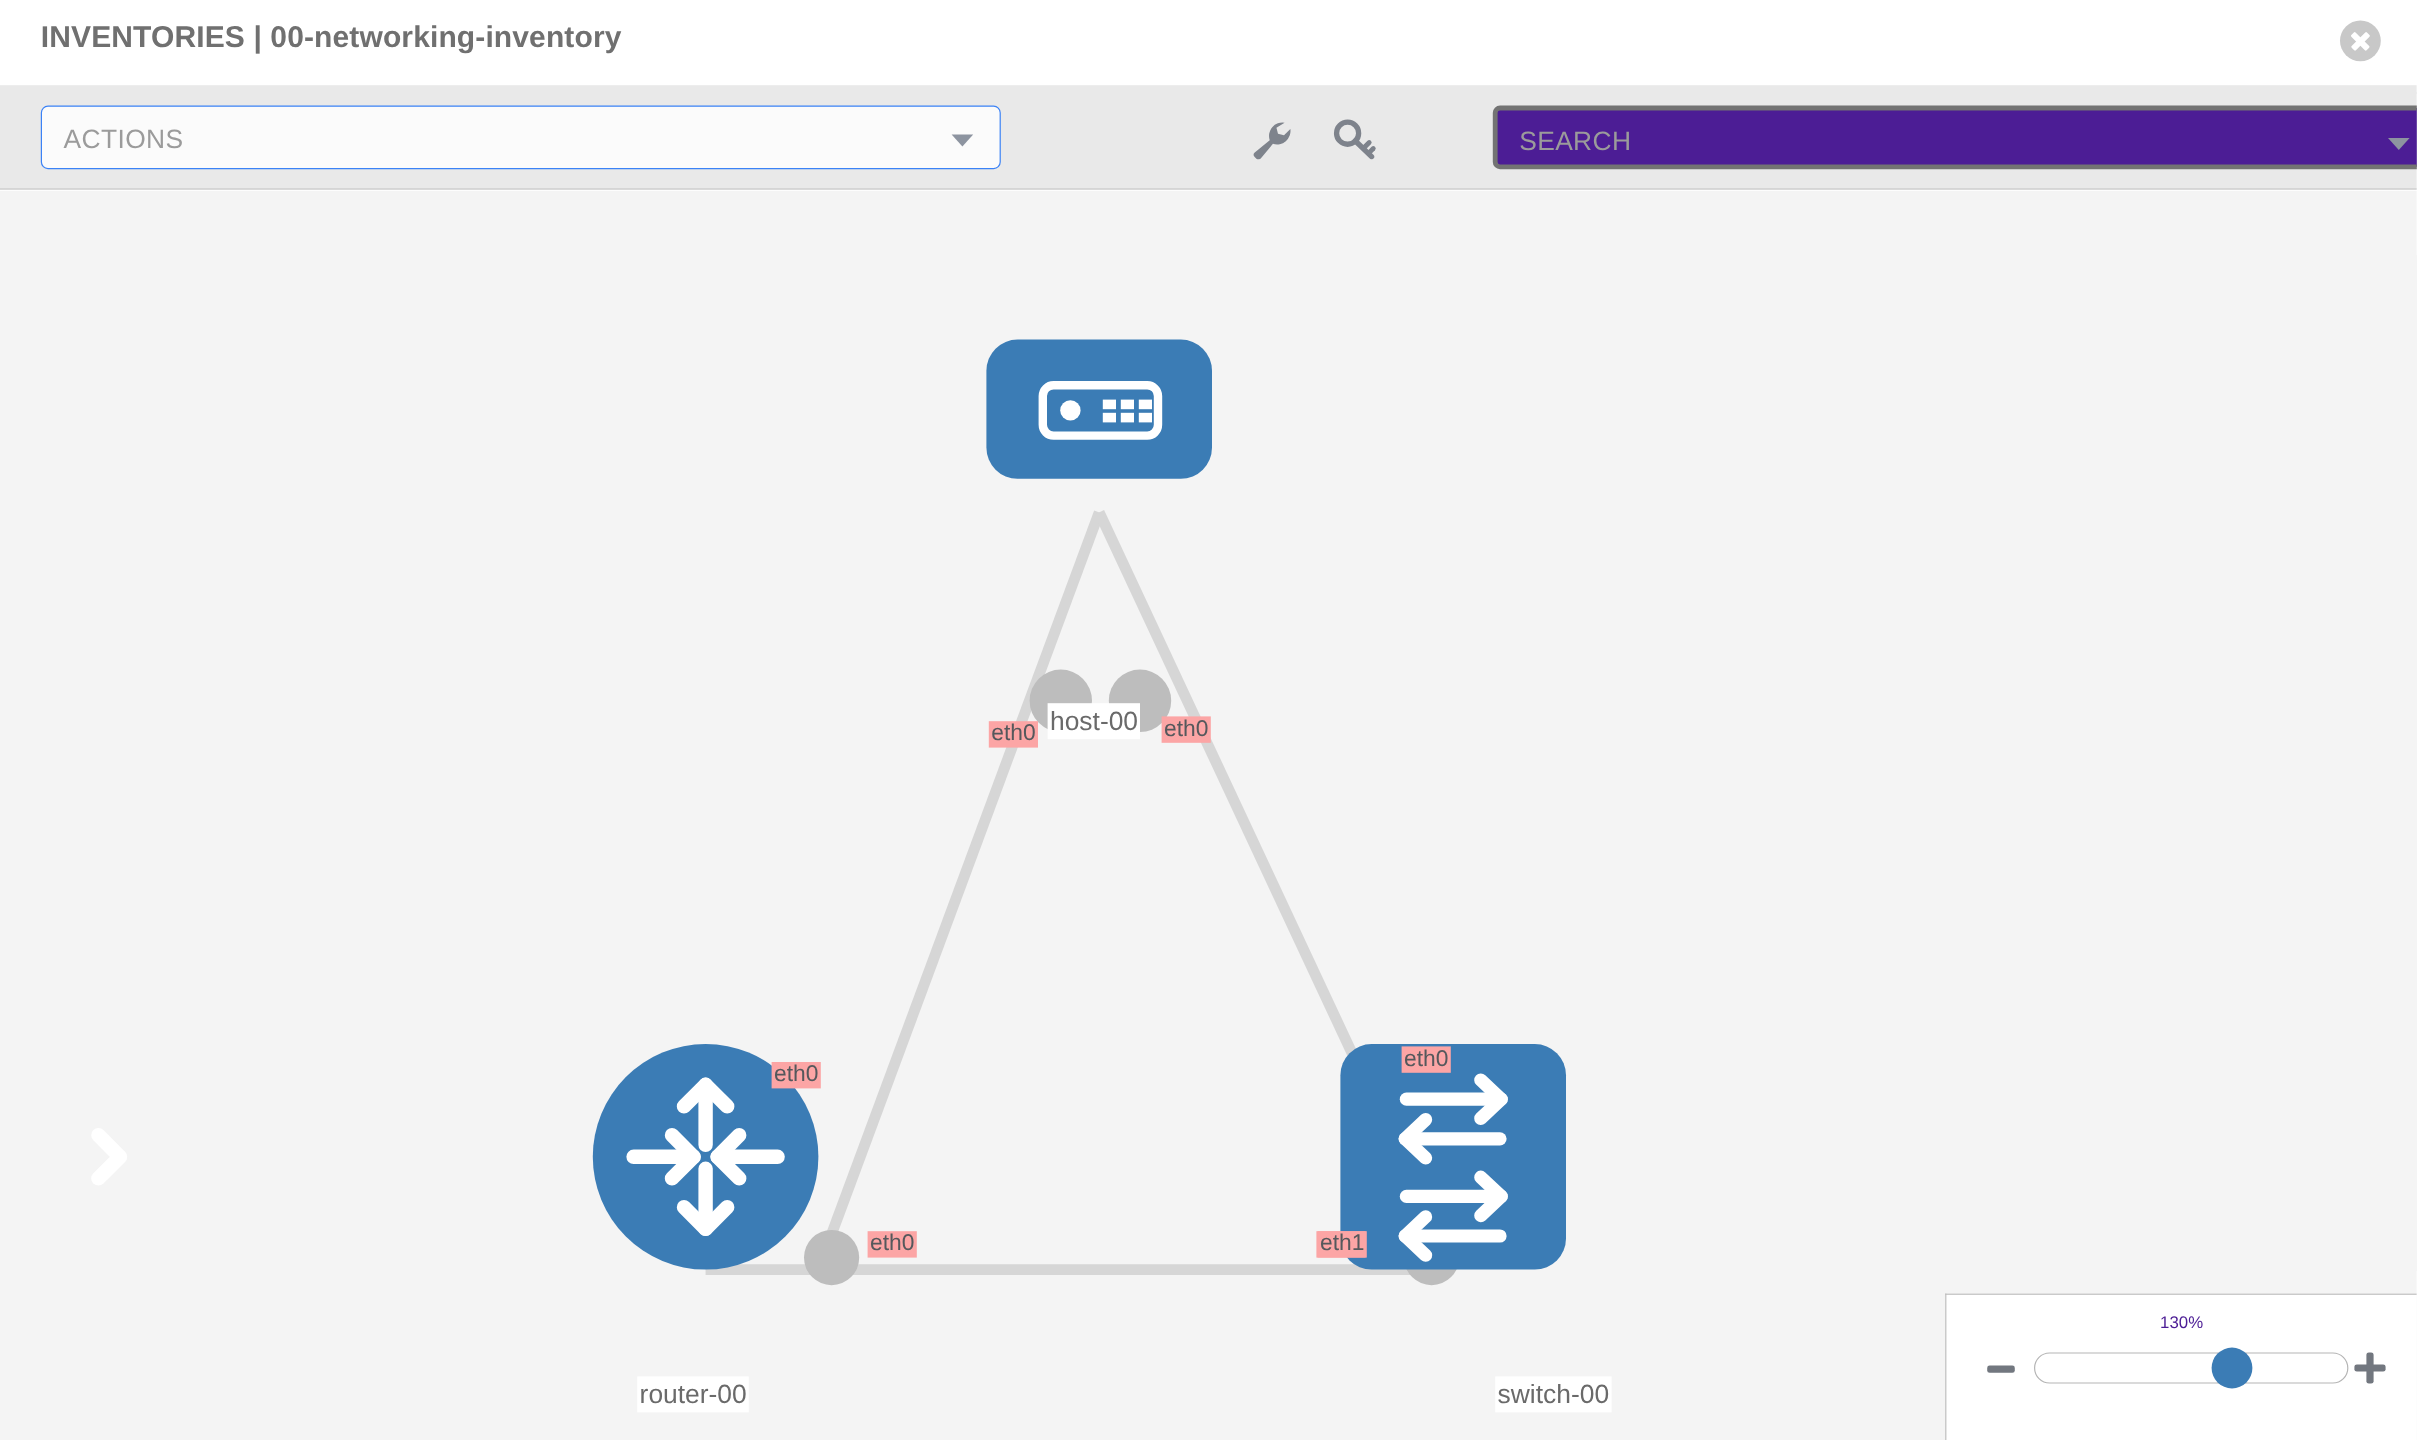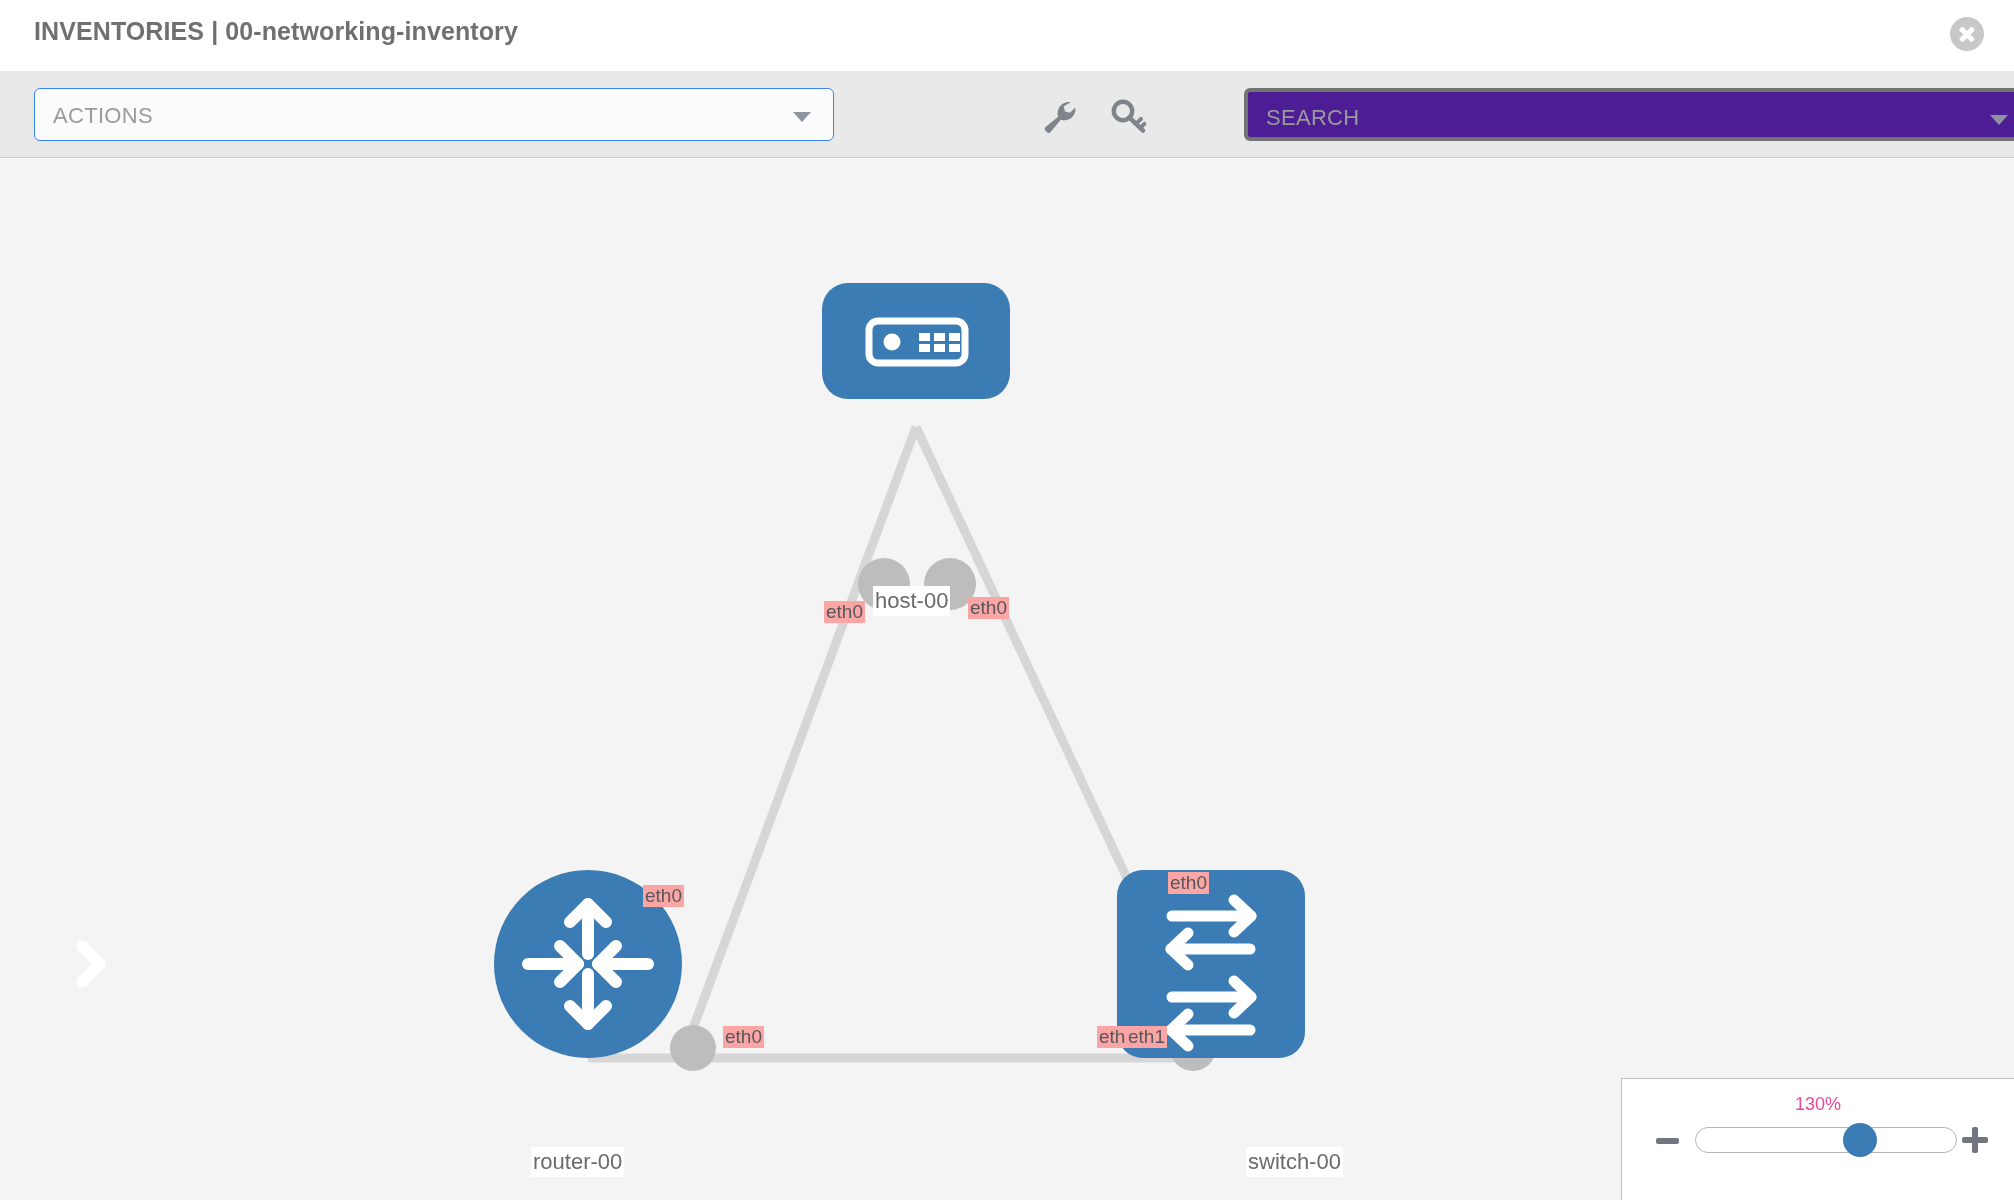--- a/index.html
+++ b/index.html
@@ -175,22 +175,22 @@
     background: #ffffff;
     border: 1px solid #bdbdbd;
     border-right: none;
     border-bottom: none;
   }
   .zoom-value {
     position: absolute;
     top: 15px;
     left: 0; right: 0;
     text-align: center;
-    font-size: 18px;
-    color: #ec4899;
+    font-size: 14px;
+    color: #4c1d95;
   }
   .zoom-minus {
     position: absolute;
     left: 34px;
     top: 59px;
     width: 23px;
     height: 6px;
     background: #72777f;
     border-radius: 2px;
     cursor: pointer;
@@ -335,21 +335,21 @@
         </g>
       </g>
     </svg>
 
     <div class="edge-label" style="left:824px;  top:442px;">eth0</div>
     <div class="edge-label" style="left:968px;  top:438px;">eth0</div>
     <div class="edge-label" style="left:643px;  top:726px;">eth0</div>
     <div class="edge-label" style="left:1168px; top:713px;">eth0</div>
     <div class="edge-label" style="left:723px;  top:867px;">eth0</div>
     <div class="edge-label" style="left:1097px; top:867px;">eth0</div>
-    <div class="edge-label" style="left:1126px; top:867px;">eth1</div>
+    <div class="edge-label" style="left:1098px; top:867px;">eth1</div>
 
     <div class="node-label" style="left:873px;  top:427px;">host-00</div>
     <div class="node-label" style="left:531px;  top:988px;">router-00</div>
     <div class="node-label" style="left:1246px; top:988px;text-align:center;">switch-00</div>
 
   </div>
 
   <div class="zoom-panel">
     <div class="zoom-value">130%</div>
     <div class="zoom-minus"></div>

